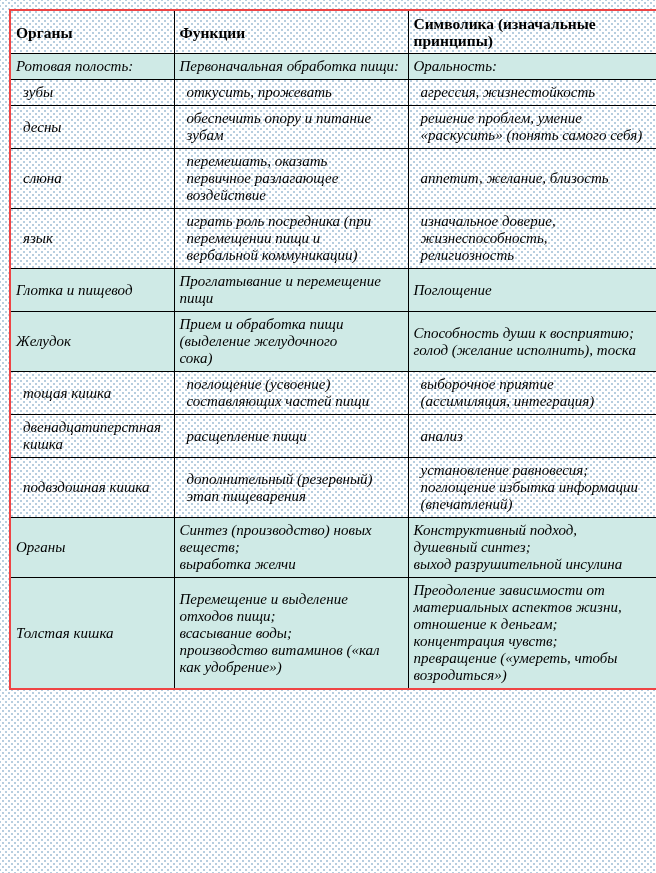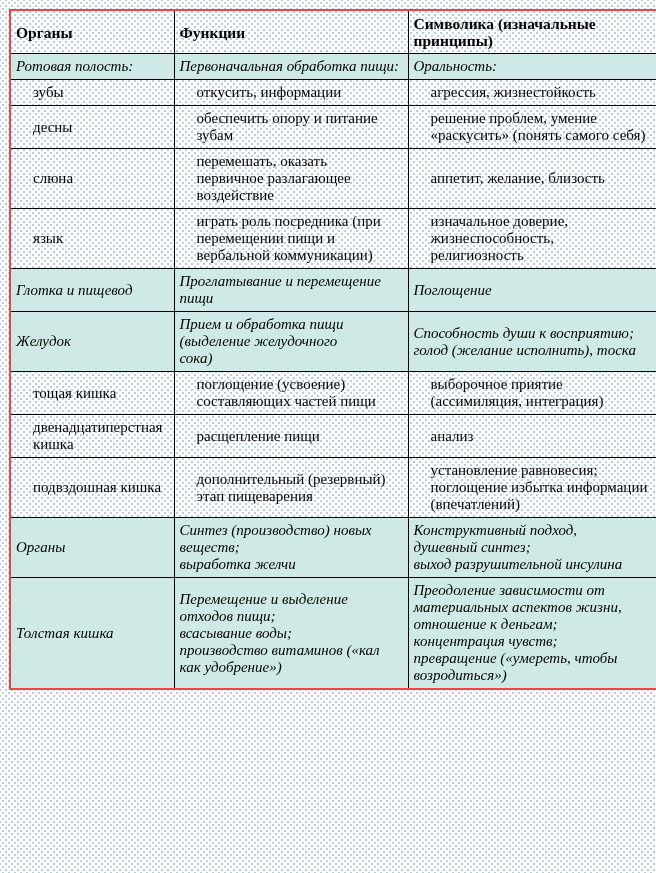--- a/index.html
+++ b/index.html
@@ -44,21 +44,22 @@
     font-weight: bold;
     font-size: 15.5px;
     background: transparent; 
   }
   tr.section td {
     background: #cfeae6;
     font-style: italic;
   }
   tr.sub td {
     background: transparent; 
-    padding-left: 22px;
+    font-style: italic;
+    padding-left: 12px;
   }
 </style>
 </head>
 <body>
 
 <table class="organ-table">
   <colgroup>
     <col class="c-organ">
     <col class="c-func">
     <col class="c-symbol">
@@ -72,21 +73,21 @@
     </tr>
   </thead>
   <tbody>
     <tr class="section">
       <td>Ротовая полость:</td>
       <td>Первоначальная обработка пищи:</td>
       <td>Оральность:</td>
     </tr>
     <tr class="sub">
       <td>зубы</td>
-      <td>откусить, информации</td>
+      <td>откусить, прожевать</td>
       <td>агрессия, жизнестойкость</td>
     </tr>
     <tr class="sub">
       <td>десны</td>
       <td>обеспечить опору и питание
 зубам</td>
       <td>решение проблем, умение
 «раскусить» (понять самого себя)</td>
     </tr>
     <tr class="sub">

